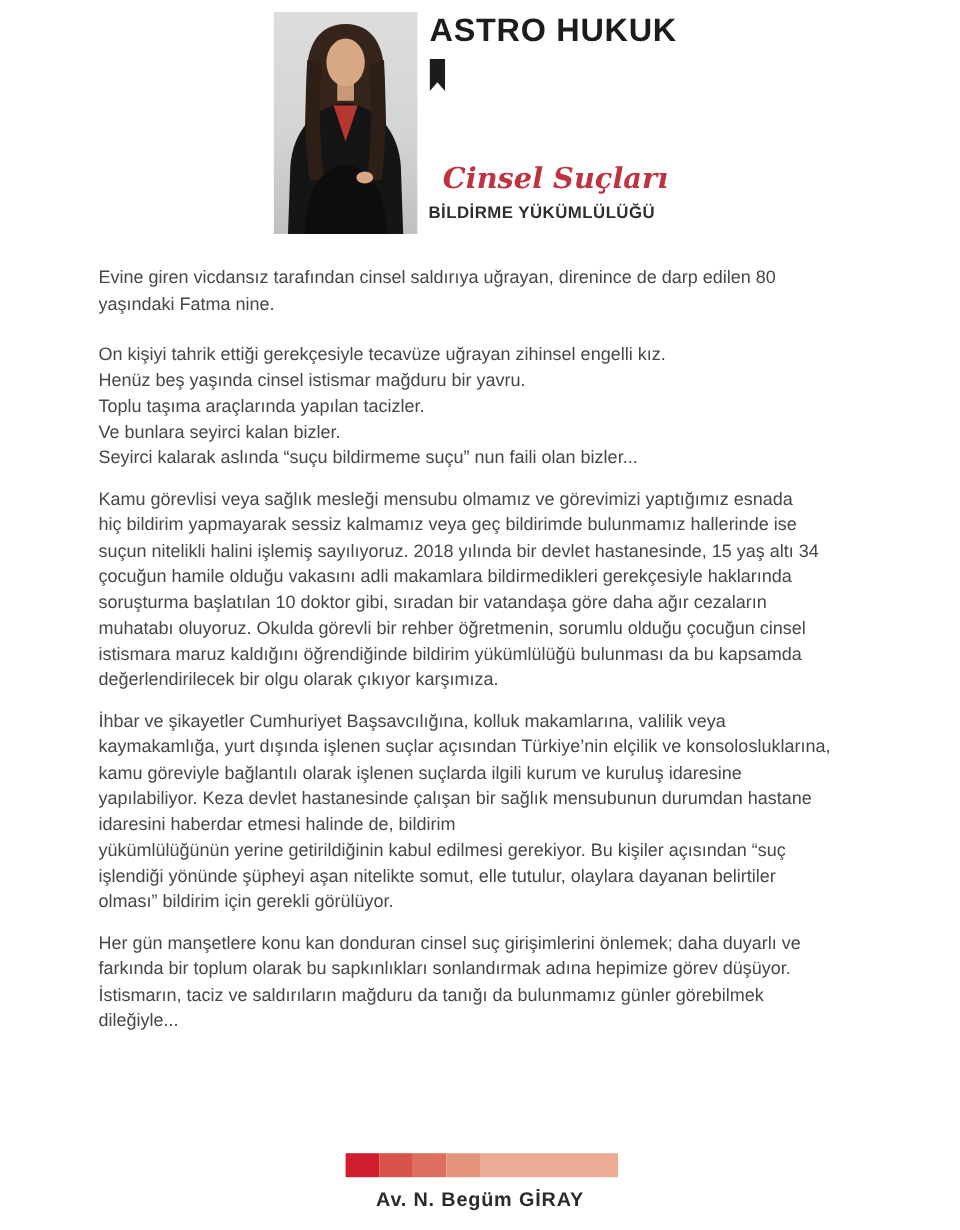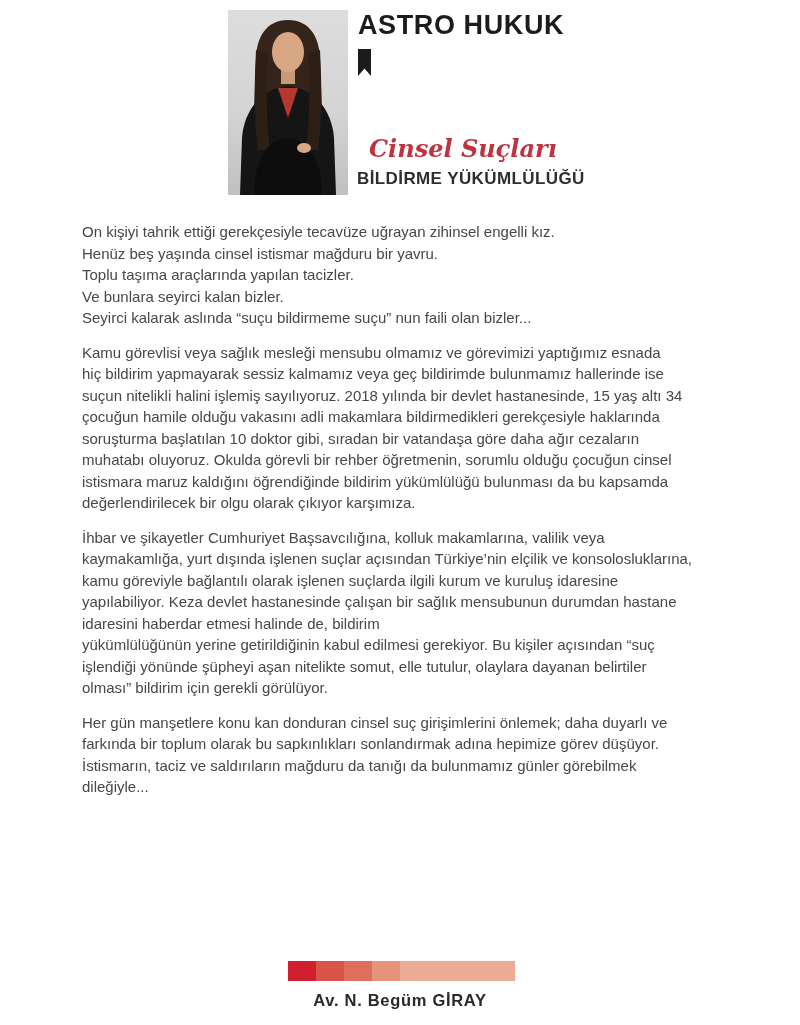--- a/index.html
+++ b/index.html
@@ -47,21 +47,21 @@
     font-style: italic;
     font-weight: 700;
     font-size: 24px;
     line-height: 1.1;
     margin-left: 13px;
   }
   .title-caps {
     position: absolute;
     left: 357px;
     top: 169px;
-    font-size: 17px;
+    font-size: 14px;
     font-weight: 700;
     letter-spacing: 0.4px;
     color: #2e2e2e;
   }
 
   
   .article {
     position: absolute;
     left: 82px;
     top: 221px;
@@ -141,20 +141,22 @@
       <svg class="bookmark" width="13" height="27" viewBox="0 0 13 27">
         <path d="M0 0 H13 V27 L6.5 19.5 L0 27 Z" fill="#1c1c1c"></path>
       </svg>
     </div>
 
     <div class="title-script" style="color: rgb(191, 51, 64);">Cinsel Suçları</div>
     <div class="title-caps">BİLDİRME YÜKÜMLÜLÜĞÜ</div>
   </header>
 
   <main class="article">
+    <p class="gap-large">Evine giren vicdansız tarafından cinsel saldırıya uğrayan, direnince de darp edilen 80
+yaşındaki Fatma nine.</p>
     <p>On kişiyi tahrik ettiği gerekçesiyle tecavüze uğrayan zihinsel engelli kız.
 Henüz beş yaşında cinsel istismar mağduru bir yavru.
 Toplu taşıma araçlarında yapılan tacizler.
 Ve bunlara seyirci kalan bizler.
 Seyirci kalarak aslında “suçu bildirmeme suçu” nun faili olan bizler...</p>
     <p>Kamu görevlisi veya sağlık mesleği mensubu olmamız ve görevimizi yaptığımız esnada
 hiç bildirim yapmayarak sessiz kalmamız veya geç bildirimde bulunmamız hallerinde ise
 suçun nitelikli halini işlemiş sayılıyoruz. 2018 yılında bir devlet hastanesinde, 15 yaş altı 34
 çocuğun hamile olduğu vakasını adli makamlara bildirmedikleri gerekçesiyle haklarında
 soruşturma başlatılan 10 doktor gibi, sıradan bir vatandaşa göre daha ağır cezaların

